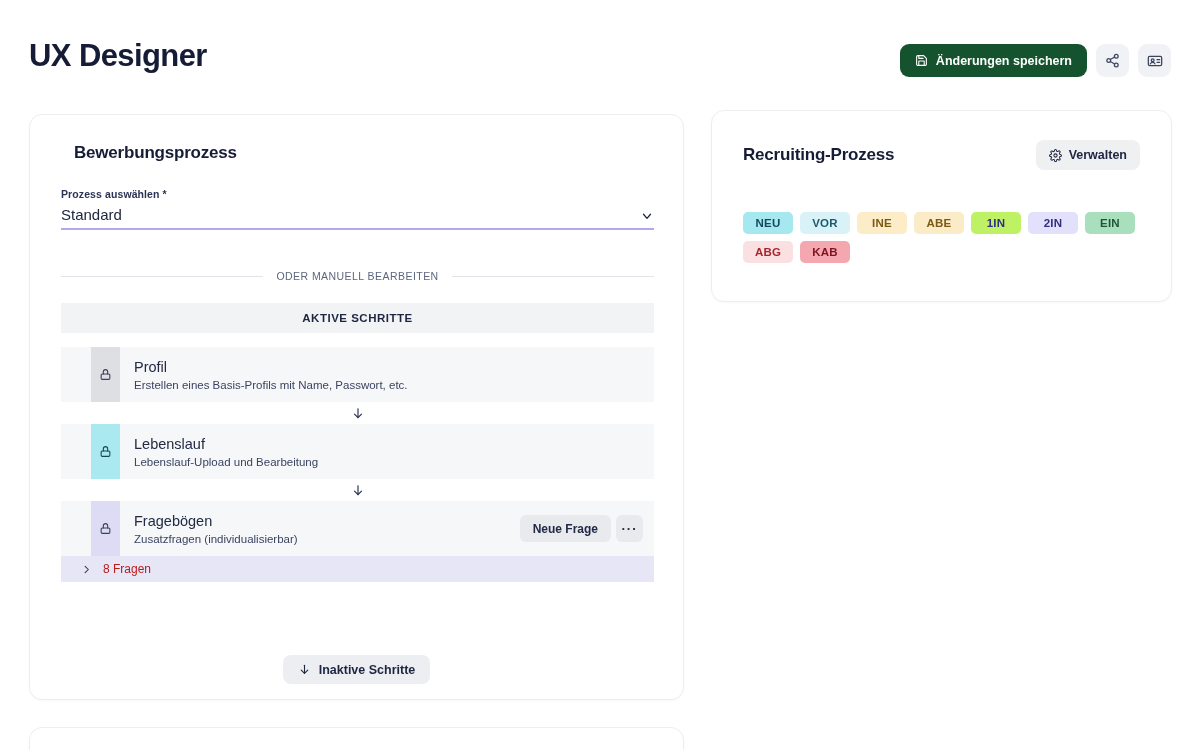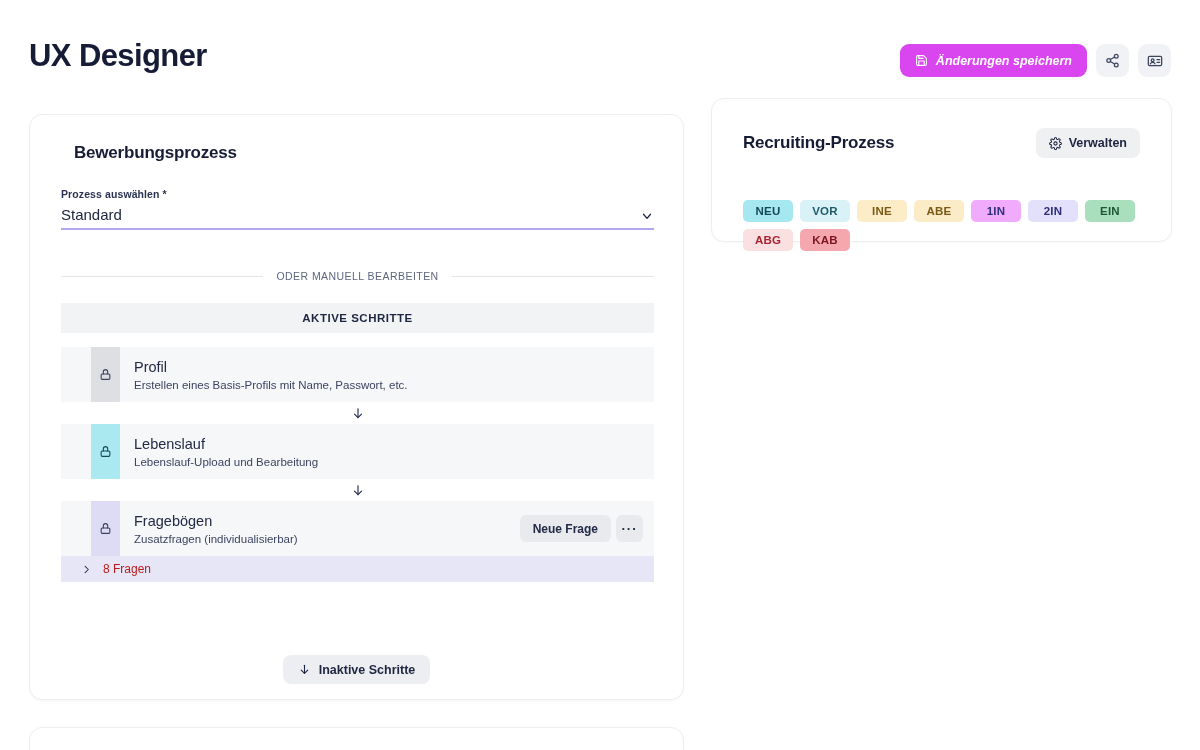--- a/index.html
+++ b/index.html
@@ -44,21 +44,21 @@
 
   
   .card {
     position: absolute;
     background: #ffffff;
     border: 1px solid #eceef2;
     border-radius: 13px;
     box-shadow: 0 1px 2px rgba(20,25,50,0.03);
   }
   #left-card  { left: 29px;  top: 114px; width: 655px; height: 586px; }
-  #right-card { left: 711px; top: 98px; width: 461px; height: 144px; }
+  #right-card { left: 711px; top: 110px; width: 461px; height: 192px; }
   #bottom-card{ left: 29px;  top: 727px; width: 655px; height: 80px; }
 
   .card-title {
     font-size: 17px; font-weight: 700; letter-spacing: -0.2px;
     color: #161c36;
   }
 
   
   .field { position: absolute; left: 31px; top: 73px; width: 593px; }
   .field-label {
@@ -167,21 +167,21 @@
 </style>
 </head>
 <body>
 
 <div class="page">
 
   <div class="topbar">
     <div class="page-title">UX Designer</div>
 
     <div class="top-actions">
-      <button class="btn-primary" style="background: #d946ef; font-style: italic;">
+      <button class="btn-primary" style="background: #14532d;">
         <span>
           <svg width="13" height="13" viewBox="0 0 24 24" fill="none" stroke="#ffffff" stroke-width="2" stroke-linecap="round" stroke-linejoin="round">
             <path d="M19 21H5a2 2 0 0 1-2-2V5a2 2 0 0 1 2-2h11l5 5v11a2 2 0 0 1-2 2z"></path>
             <polyline points="17 21 17 13 7 13 7 21"></polyline>
             <polyline points="7 3 7 8 15 8"></polyline>
           </svg>
         </span>
         <span>Änderungen speichern</span>
       </button>
 
@@ -339,21 +339,21 @@
         </span>
         <span>Verwalten</span>
       </button>
     </div>
 
     <div class="badges" id="badges">
         <div class="badge" style="background: rgb(165, 232, 239); color: rgb(23, 72, 90);">NEU</div>
         <div class="badge" style="background: rgb(216, 242, 247); color: rgb(29, 90, 107);">VOR</div>
         <div class="badge" style="background: rgb(252, 236, 200); color: rgb(122, 90, 20);">INE</div>
         <div class="badge" style="background: rgb(251, 235, 198); color: rgb(122, 90, 20);">ABE</div>
-        <div class="badge" style="background: #f0abfc; color: rgb(47, 47, 122);">1IN</div>
+        <div class="badge" style="background: #bef264; color: rgb(47, 47, 122);">1IN</div>
         <div class="badge" style="background: rgb(226, 224, 251); color: rgb(47, 47, 122);">2IN</div>
         <div class="badge" style="background: rgb(169, 223, 189); color: rgb(29, 87, 51);">EIN</div>
         <div class="badge" style="background: rgb(251, 224, 226); color: rgb(167, 37, 48);">ABG</div>
         <div class="badge" style="background: rgb(245, 167, 176); color: rgb(124, 20, 32);">KAB</div>
       </div>
   </div>
 
   <div class="card" id="bottom-card"></div>
 
 </div>

